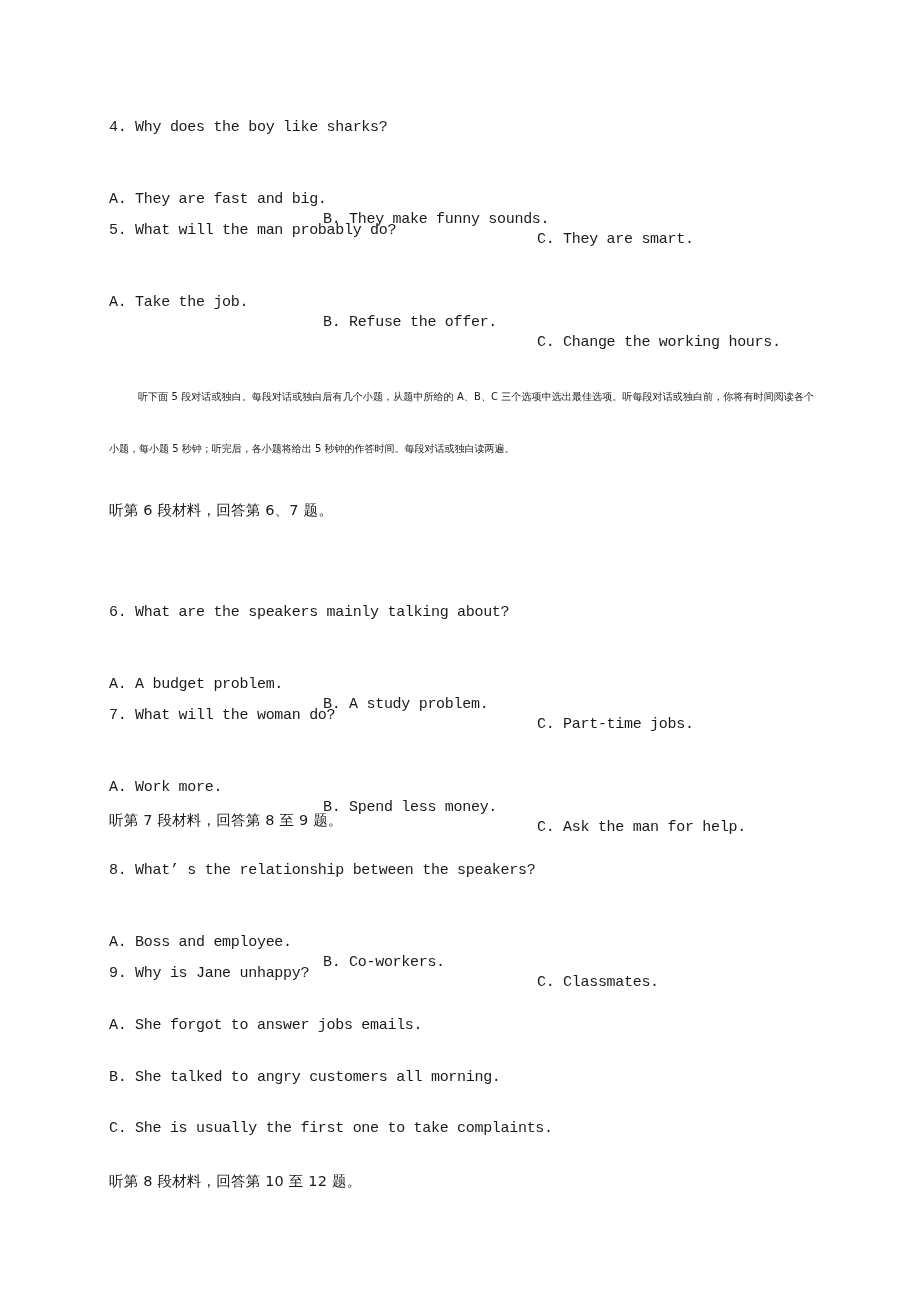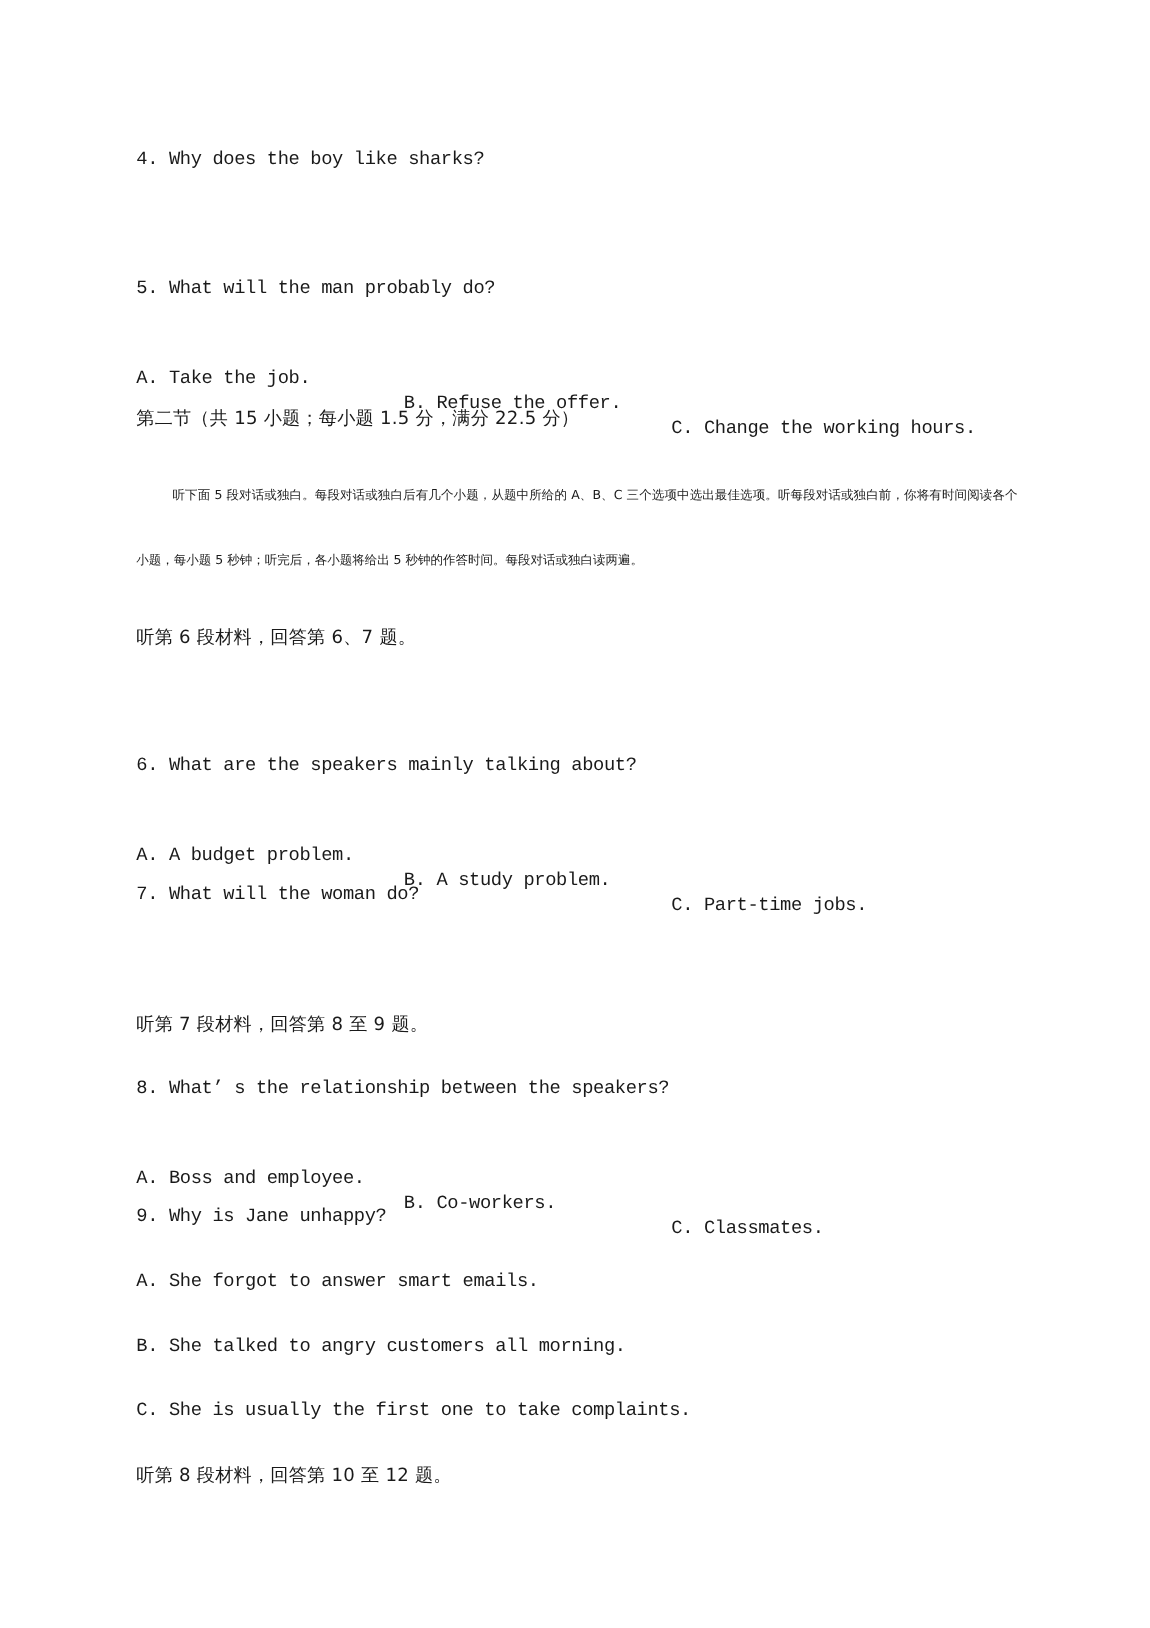--- a/index.html
+++ b/index.html
@@ -12,52 +12,61 @@
   .opt { position: absolute; white-space: pre; }
   .para { position: absolute; left: 109px; width: 705px; font-size: 10px; line-height: 51.5px;
           font-family: "DejaVu Sans", "Liberation Sans", sans-serif; text-indent: 29px; text-align: justify; }
 </style>
 </head>
 <body>
 
 <div class="page">
 
   <div class="line" style="top:118px">4. Why does the boy like sharks?</div>
+  <div class="line" style="top:170px;left:0;width:920px">
+    <span class="opt" style="left:109px">A. They are fast and big.</span>
+    <span class="opt" style="left:323px">B. They make funny sounds.</span>
+    <span class="opt" style="left:537px">C. They are smart.</span>
+  </div>
 
   <div class="line" style="top:221px">5. What will the man probably do?</div>
   <div class="line" style="top:273px;left:0;width:920px">
     <span class="opt" style="left:109px">A. Take the job.</span>
     <span class="opt" style="left:323px">B. Refuse the offer.</span>
     <span class="opt" style="left:537px">C. Change the working hours.</span>
   </div>
 
-  <div class="line cn" style="top:325px">第二节（共 15 小题；每小题 1.5 分，满分 22.5 分）</div>
 
   <div class="para" style="top:371px">听下面 5 段对话或独白。每段对话或独白后有几个小题，从题中所给的 A、B、C 三个选项中选出最佳选项。听每段对话或独白前，你将有时间阅读各个小题，每小题 5 秒钟；听完后，各小题将给出 5 秒钟的作答时间。每段对话或独白读两遍。</div>
 
   <div class="line cn" style="top:500px">听第 6 段材料，回答第 6、7 题。</div>
 
   <div class="line" style="top:603px">6. What are the speakers mainly talking about?</div>
   <div class="line" style="top:655px;left:0;width:920px">
     <span class="opt" style="left:109px">A. A budget problem.</span>
     <span class="opt" style="left:323px">B. A study problem.</span>
     <span class="opt" style="left:537px">C. Part-time jobs.</span>
   </div>
 
   <div class="line" style="top:706px">7. What will the woman do?</div>
+  <div class="line" style="top:758px;left:0;width:920px">
+    <span class="opt" style="left:109px">A. Work more.</span>
+    <span class="opt" style="left:323px">B. Spend less money.</span>
+    <span class="opt" style="left:537px">C. Ask the man for help.</span>
+  </div>
 
   <div class="line cn" style="top:810px">听第 7 段材料，回答第 8 至 9 题。</div>
 
   <div class="line" style="top:861px">8. What’ s the relationship between the speakers?</div>
   <div class="line" style="top:913px;left:0;width:920px">
     <span class="opt" style="left:109px">A. Boss and employee.</span>
     <span class="opt" style="left:323px">B. Co-workers.</span>
     <span class="opt" style="left:537px">C. Classmates.</span>
   </div>
 
   <div class="line" style="top:964px">9. Why is Jane unhappy?</div>
-  <div class="line" style="top:1016px">A. She forgot to answer smart emails.</div>
+  <div class="line" style="top:1016px">A. She forgot to answer jobs emails.</div>
   <div class="line" style="top:1119px">C. She is usually the first one to take complaints.</div>
   <div class="line" style="top:1068px">B. She talked to angry customers all morning.</div>
 
   <div class="line cn" style="top:1171px">听第 8 段材料，回答第 10 至 12 题。</div>
 
 </div>
 
 </body></html>

